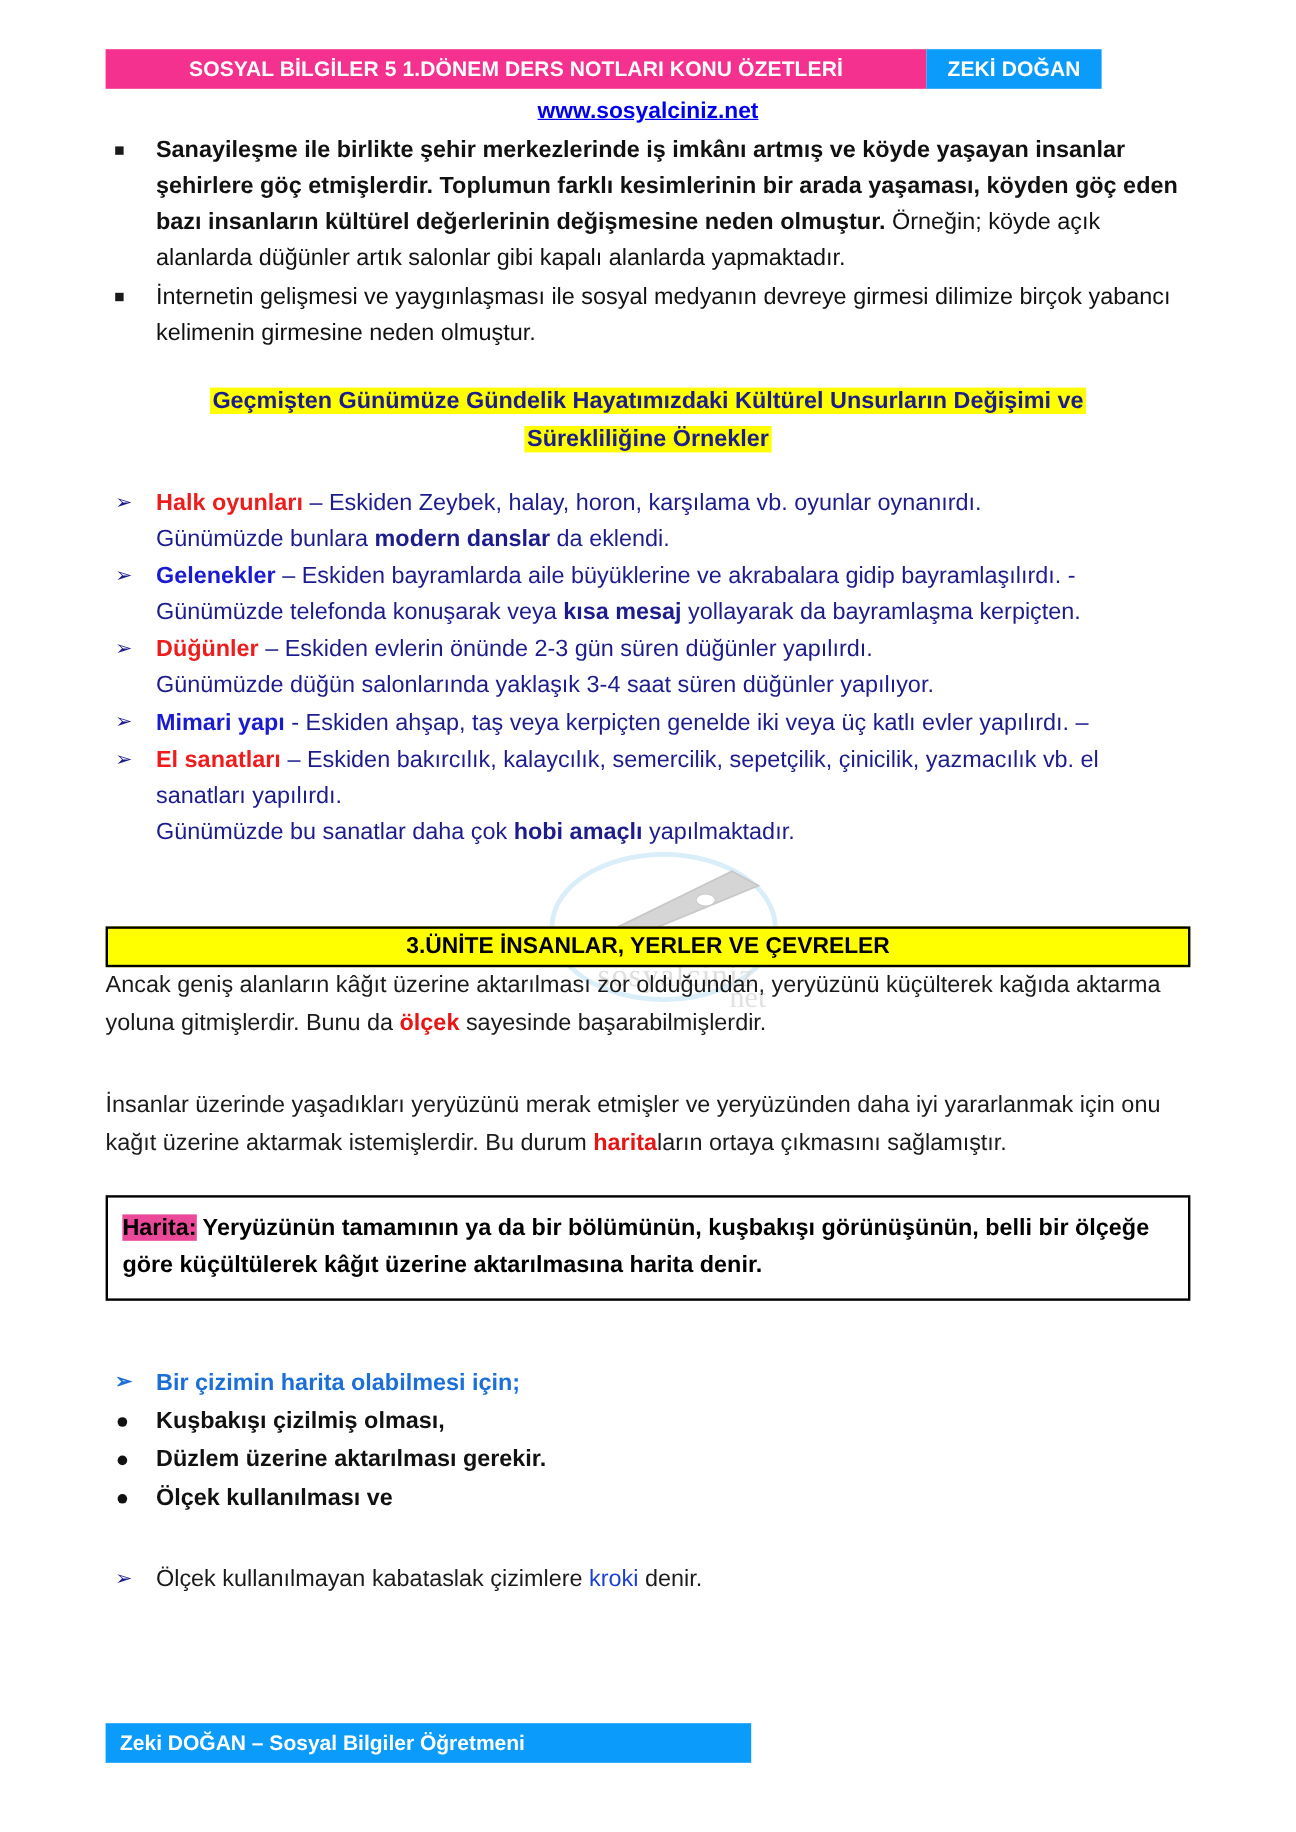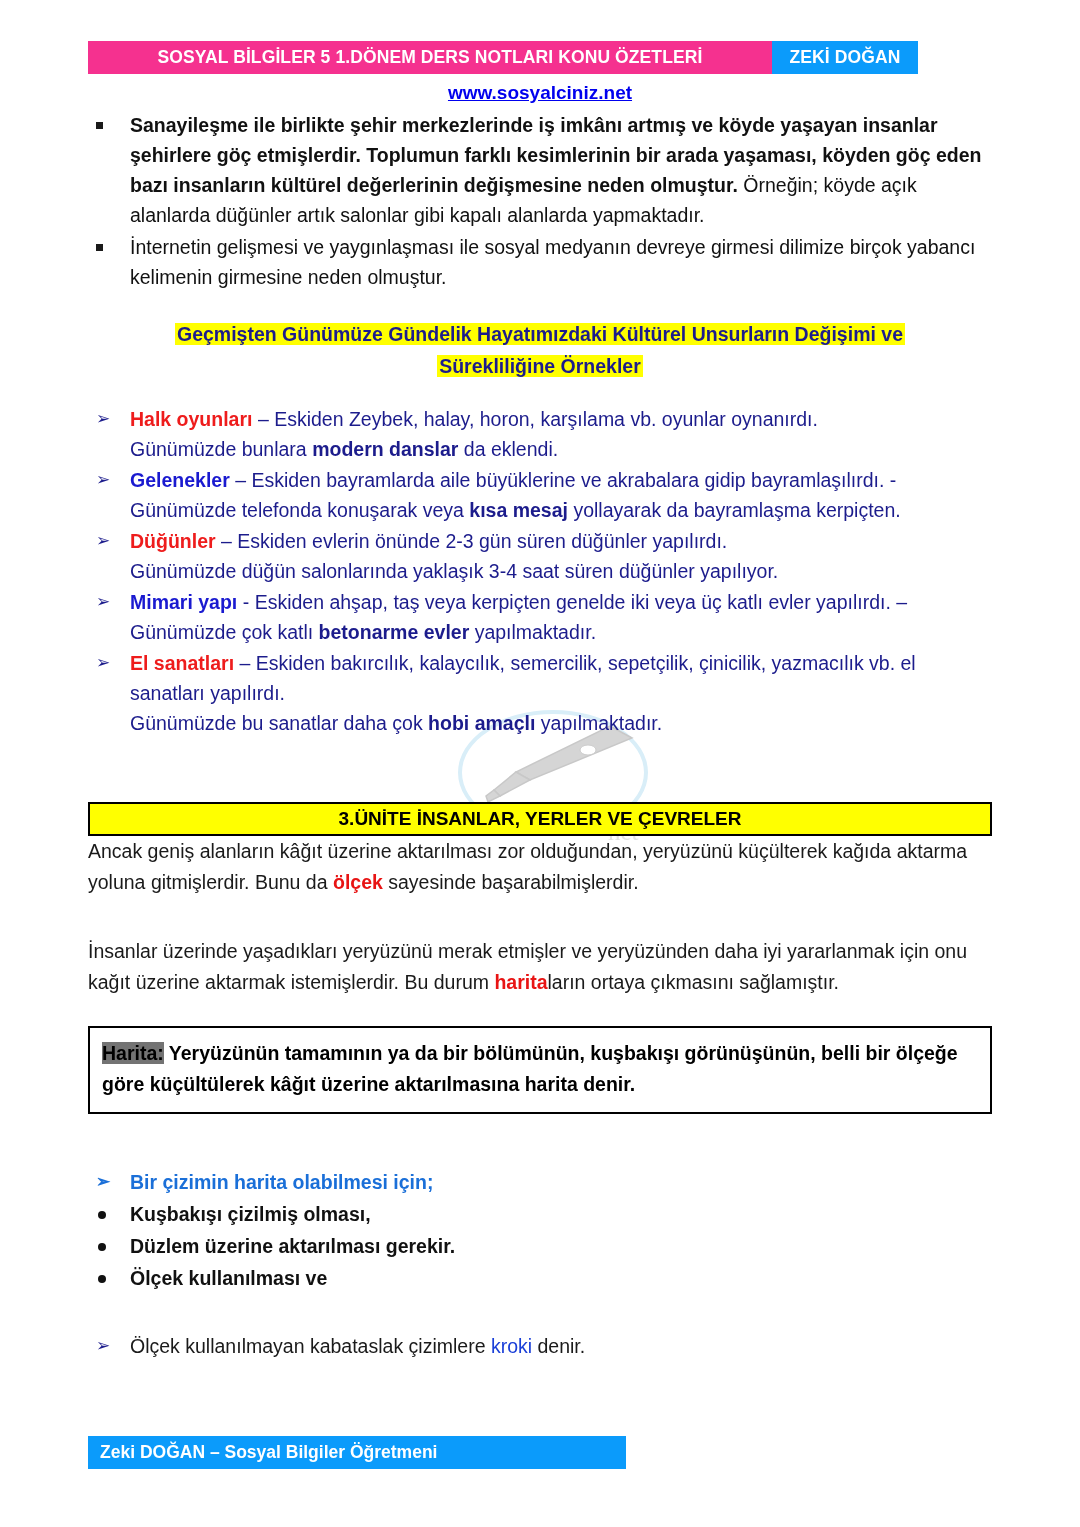--- a/index.html
+++ b/index.html
@@ -194,21 +194,21 @@
     padding: 10px 12px 12px 12px;
     box-sizing: border-box;
   }
   .def-box p {
     margin: 0;
     font-size: 19.5px;
     line-height: 31px;
     font-weight: bold;
     color: #000000;
   }
-  .def-box .hl { background: #737373; }
+  .def-box .hl { background: #ec4899; }
 
   .dot-list { margin: 0; padding: 0; list-style: none; }
   .dot-item {
     position: relative;
     padding-left: 42px;
     font-size: 19.5px;
     line-height: 32px;
     font-weight: bold;
     color: #111111;
   }
@@ -342,21 +342,20 @@
       <li class="arrow-item">
         <span class="key-blue">Gelenekler</span><span> – </span><span>Eskiden bayramlarda aile büyüklerine ve akrabalara gidip bayramlaşılırdı. -</span>
         <span class="sub"><span>Günümüzde telefonda konuşarak veya </span><span class="em">kısa mesaj</span><span> yollayarak da bayramlaşma kerpiçten.</span></span>
       </li>
       <li class="arrow-item">
         <span class="key-red">Düğünler</span><span> – </span><span>Eskiden evlerin önünde 2-3 gün süren düğünler yapılırdı.</span>
         <span class="sub"><span>Günümüzde düğün salonlarında yaklaşık 3-4 saat süren düğünler yapılıyor.</span><span class="em"></span><span></span></span>
       </li>
       <li class="arrow-item">
         <span class="key-blue">Mimari yapı</span><span> - </span><span>Eskiden ahşap, taş veya kerpiçten genelde iki veya üç katlı evler yapılırdı. –</span>
-        <span class="sub"><span>Günümüzde çok katlı </span><span class="em">betonarme evler</span><span> yapılmaktadır.</span></span>
       </li>
       <li class="arrow-item">
         <span class="key-red">El sanatları</span><span> – </span><span>Eskiden bakırcılık, kalaycılık, semercilik, sepetçilik, çinicilik, yazmacılık vb. el sanatları yapılırdı.</span>
         <span class="sub"><span>Günümüzde bu sanatlar daha çok </span><span class="em">hobi amaçlı</span><span> yapılmaktadır.</span></span>
       </li>
     </ul>
 
     <div class="banner black-text" style="margin-top:64px;">
       <span>3.ÜNİTE İNSANLAR, YERLER VE ÇEVRELER</span>
     </div>

